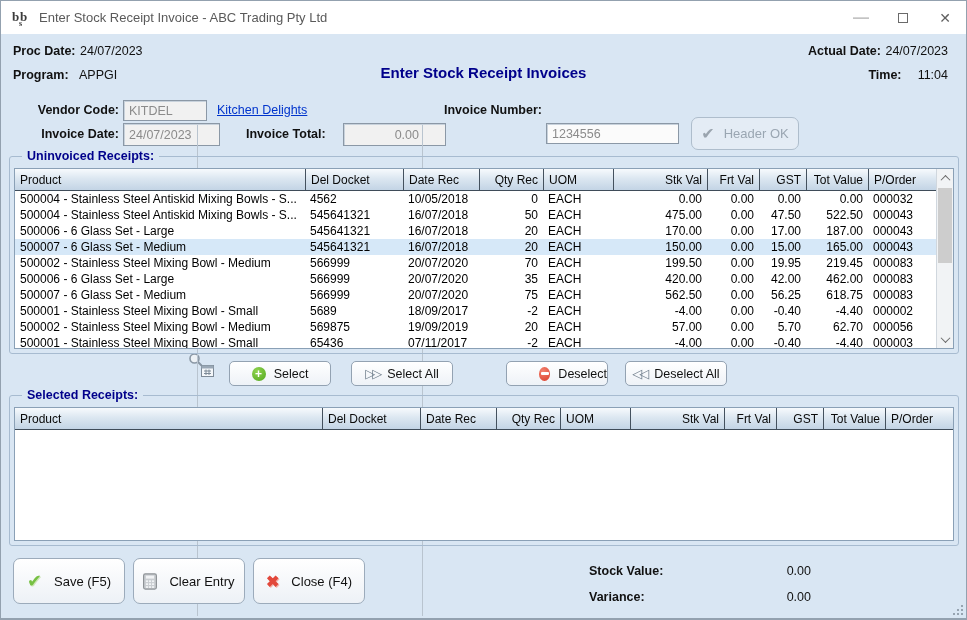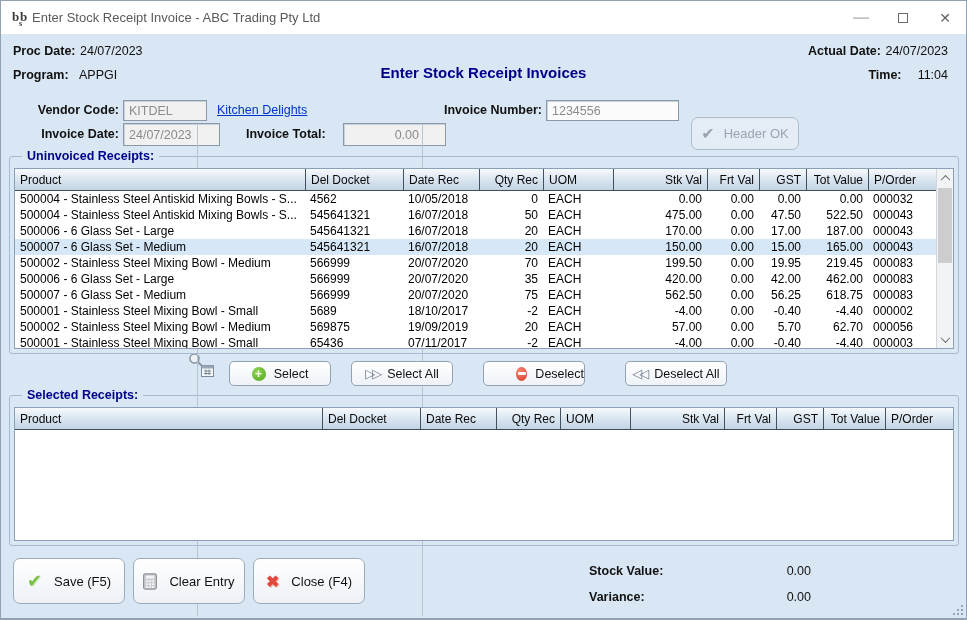--- a/index.html
+++ b/index.html
@@ -6,21 +6,21 @@
   html,body { background:#b7b7b7; }
   body { font-family:"Liberation Sans", sans-serif; }
   .window {
     position:relative; width:967px; height:620px; background:#d9e6f3;
     border:1px solid #93a1af; border-bottom:2px solid #93a1af; overflow:hidden;
   }
   
   .titlebar { position:absolute; top:0; left:0; right:0; height:33px; background:#ffffff;
     display:flex; align-items:center; }
   .app-icon { margin-left:10px; width:20px; height:20px; }
-  .title-text { margin-left:1px; font-size:13px; color:#5a5a5a; }
+  .title-text { margin-left:8px; font-size:13px; color:#5a5a5a; }
   .win-controls { margin-left:auto; display:flex; height:100%; }
   .win-btn { width:42px; height:100%; display:flex; align-items:center; justify-content:center; color:#5f5f5f; }
   .win-btn.min { color:#c3c3c3; font-weight:bold; }
   .win-btn.max span { display:block; width:10px; height:10px; border:1px solid #6a6a6a; }
   .win-btn.close { font-size:14px; }
   
   .hdr-label { font-weight:bold; color:#111; font-size:12.5px; }
   .hdr-val { color:#111; font-size:12.5px; }
   .proc-date { position:absolute; left:12px; top:40px; }
   .program { position:absolute; left:12px; top:64px; }
@@ -29,21 +29,21 @@
   .sub-title { position:absolute; left:0; right:0; top:63px; text-align:center;
     font-size:15px; font-weight:bold; color:#00008b; }
   .actual-date { position:absolute; right:18px; top:40px; text-align:right; }
   .time-row { position:absolute; right:18px; top:64px; text-align:right; }
   .time-row .hdr-val { display:inline-block; min-width:42px; }
   
   .form-label { position:absolute; font-weight:bold; font-size:12.5px; color:#111; }
   .field { position:absolute; background:#f1f1f1; border:1px solid #8b98a6;
     box-shadow: inset 1px 1px 0 #c8d2dc; color:#8b8b8b; font-size:12.5px;
     font-family:"Liberation Sans",sans-serif; padding:2px 5px; }
-  .field.white { background:#fbfbfb; }
+  .field.white { background:#fbfbfb;margin-top:23px; }
   .field-icon-btn { position:absolute; top:2px; bottom:2px; display:flex; align-items:center; justify-content:center; }
   a.vendor-link { position:absolute; font-size:12.5px; color:#0034cc; text-decoration:underline; }
   .header-ok { position:absolute; left:690px; top:116px; width:108px; height:33px;
     border:1px solid #aebdcc; border-radius:7px; background:#e4ecf5;
     display:flex; align-items:center; justify-content:center; gap:9px;
     color:#9aa6b2; font-size:13px; }
   .header-ok .chk { color:#9aa4ae; font-size:16px; }
   
   .groupbox { position:absolute; left:8px; width:950px; border:1px solid #a7bbd0; border-radius:3px; }
   .groupbox .legend { position:absolute; top:-8px; left:12px; background:#d9e6f3;
@@ -287,21 +287,21 @@
               <div class="cell c4">EACH</div>
               <div class="cell c5 num">562.50</div>
               <div class="cell c6 num">0.00</div>
               <div class="cell c7 num">56.25</div>
               <div class="cell c8 num">618.75</div>
               <div class="cell c9">000083</div>
             </div>
             <div class="trow">
               <div class="cell c0">500001 - Stainless Steel Mixing Bowl - Small</div>
               <div class="cell c1">5689</div>
-              <div class="cell c2">18/10/2017</div>
+              <div class="cell c2">18/09/2017</div>
               <div class="cell c3 num">-2</div>
               <div class="cell c4">EACH</div>
               <div class="cell c5 num">-4.00</div>
               <div class="cell c6 num">0.00</div>
               <div class="cell c7 num">-0.40</div>
               <div class="cell c8 num">-4.40</div>
               <div class="cell c9">000002</div>
             </div>
             <div class="trow">
               <div class="cell c0">500002 - Stainless Steel Mixing Bowl - Medium</div>
@@ -342,21 +342,21 @@
   </div>
 
   <div class="mid-btn" style="left:228px;">
     <span class="ico-circle green">+</span>
     <span>Select</span>
   </div>
   <div class="mid-btn" style="left:350px;">
     <span class="tri-icon">▷▷</span>
     <span>Select All</span>
   </div>
-  <div class="mid-btn" style="left:482px;padding-left:32px;">
+  <div class="mid-btn" style="left:505px;padding-left:32px;">
     <span class="ico-circle red">
         <span class="bar"></span>
       </span>
     <span>Deselect</span>
   </div>
   <div class="mid-btn" style="left:624px;">
     <span class="tri-icon">◁◁</span>
     <span>Deselect All</span>
   </div>
 

